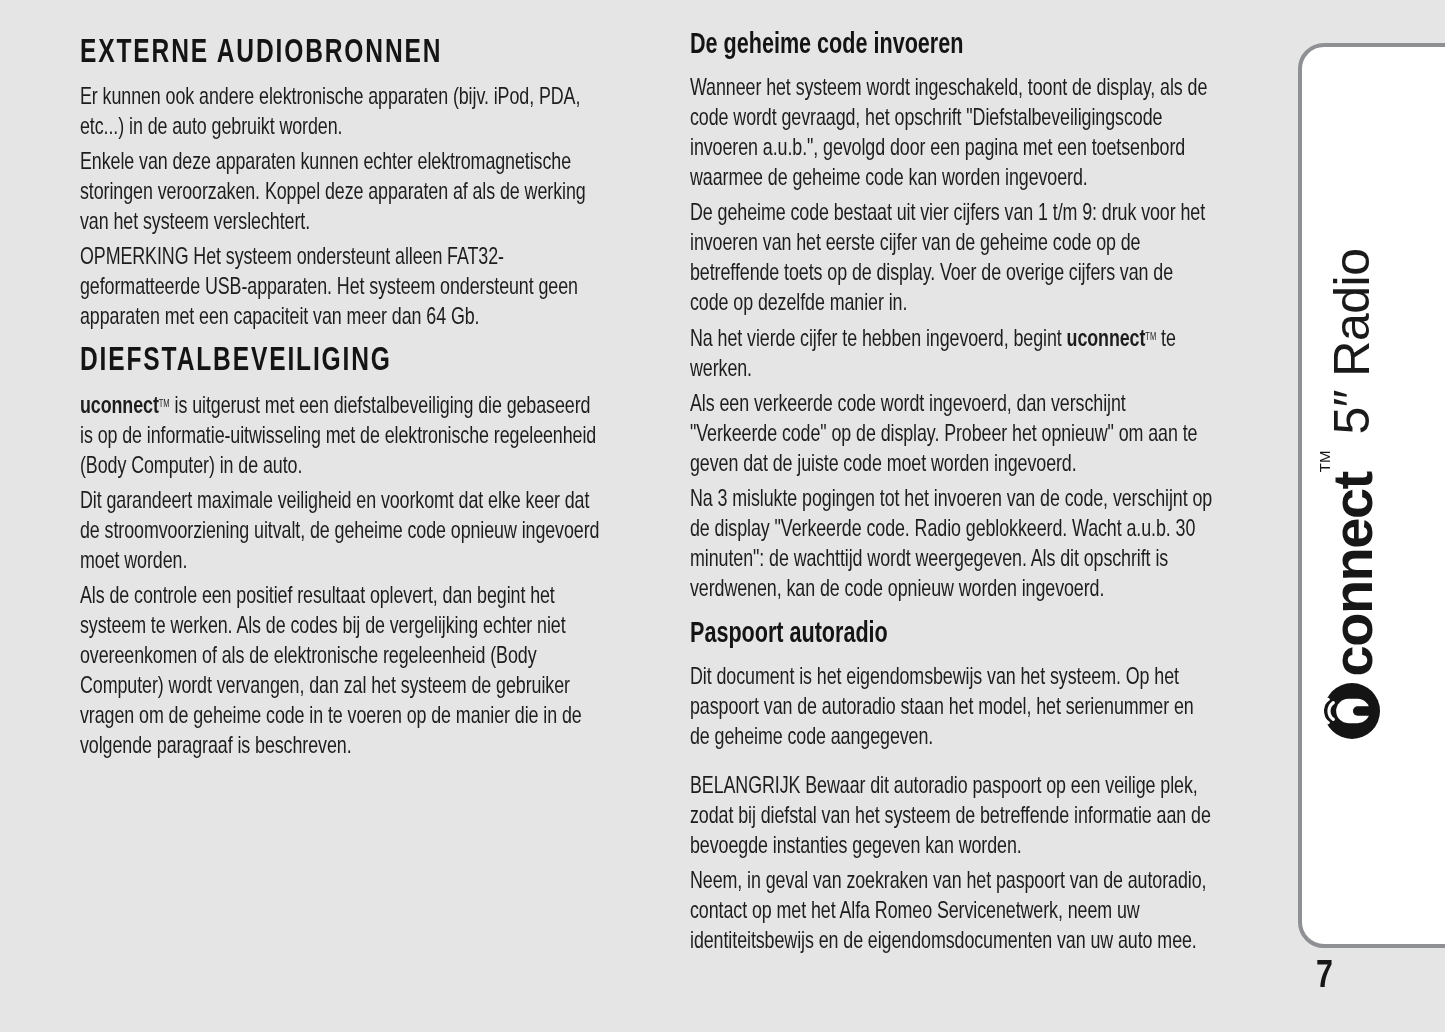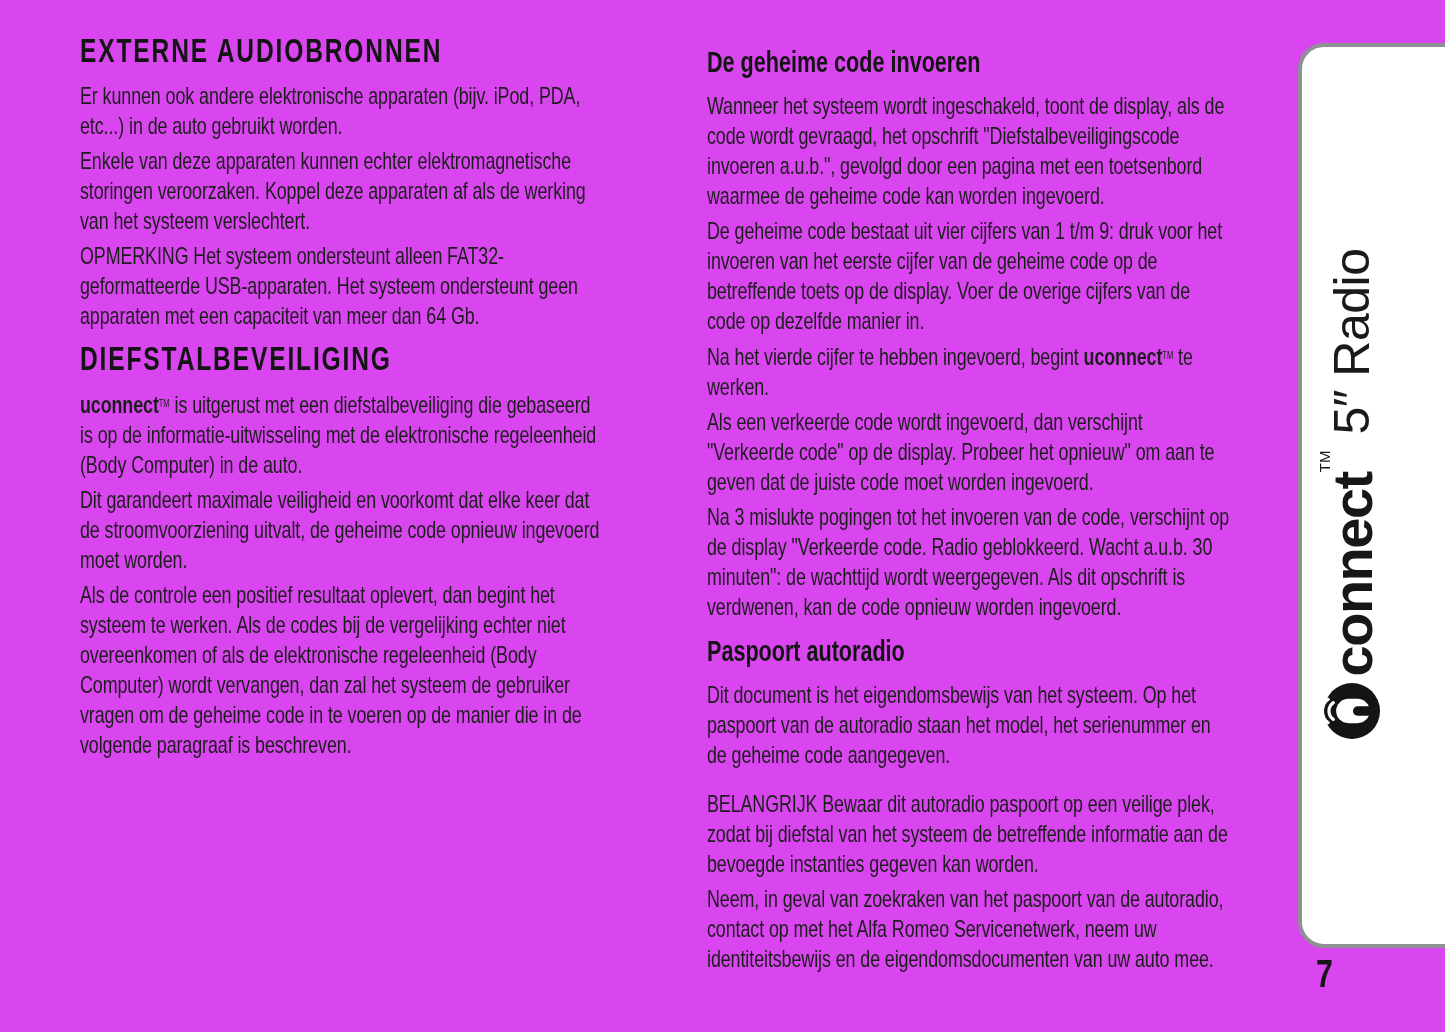--- a/index.html
+++ b/index.html
@@ -5,26 +5,26 @@
   html, body {
     margin: 0; padding: 0;
     width: 1445px; height: 1032px;
     background: #ffffff;
     overflow: hidden;
     font-family: "Liberation Sans", sans-serif;
   }
   .page {
     position: absolute; left: 0; top: 0;
     width: 1445px; height: 1032px;
-    background: #d946ef;
+    background: #e5e5e5;
   }
   
   .col { position: absolute; width: 580px; }
   .col-left  { left: 80px;  top: 33px; }
-  .col-right { left: 690px; top: 47px; margin-left: 17px; }
+  .col-right { left: 690px; top: 28px; }
   .col-inner {
     width: 780px;
     transform: scaleX(0.744);
     transform-origin: 0 0;
     color: #1d1d1d;
   }
   .body-par {
     margin: 0 0 5px 0;
     font-size: 24px;
     line-height: 30px;

